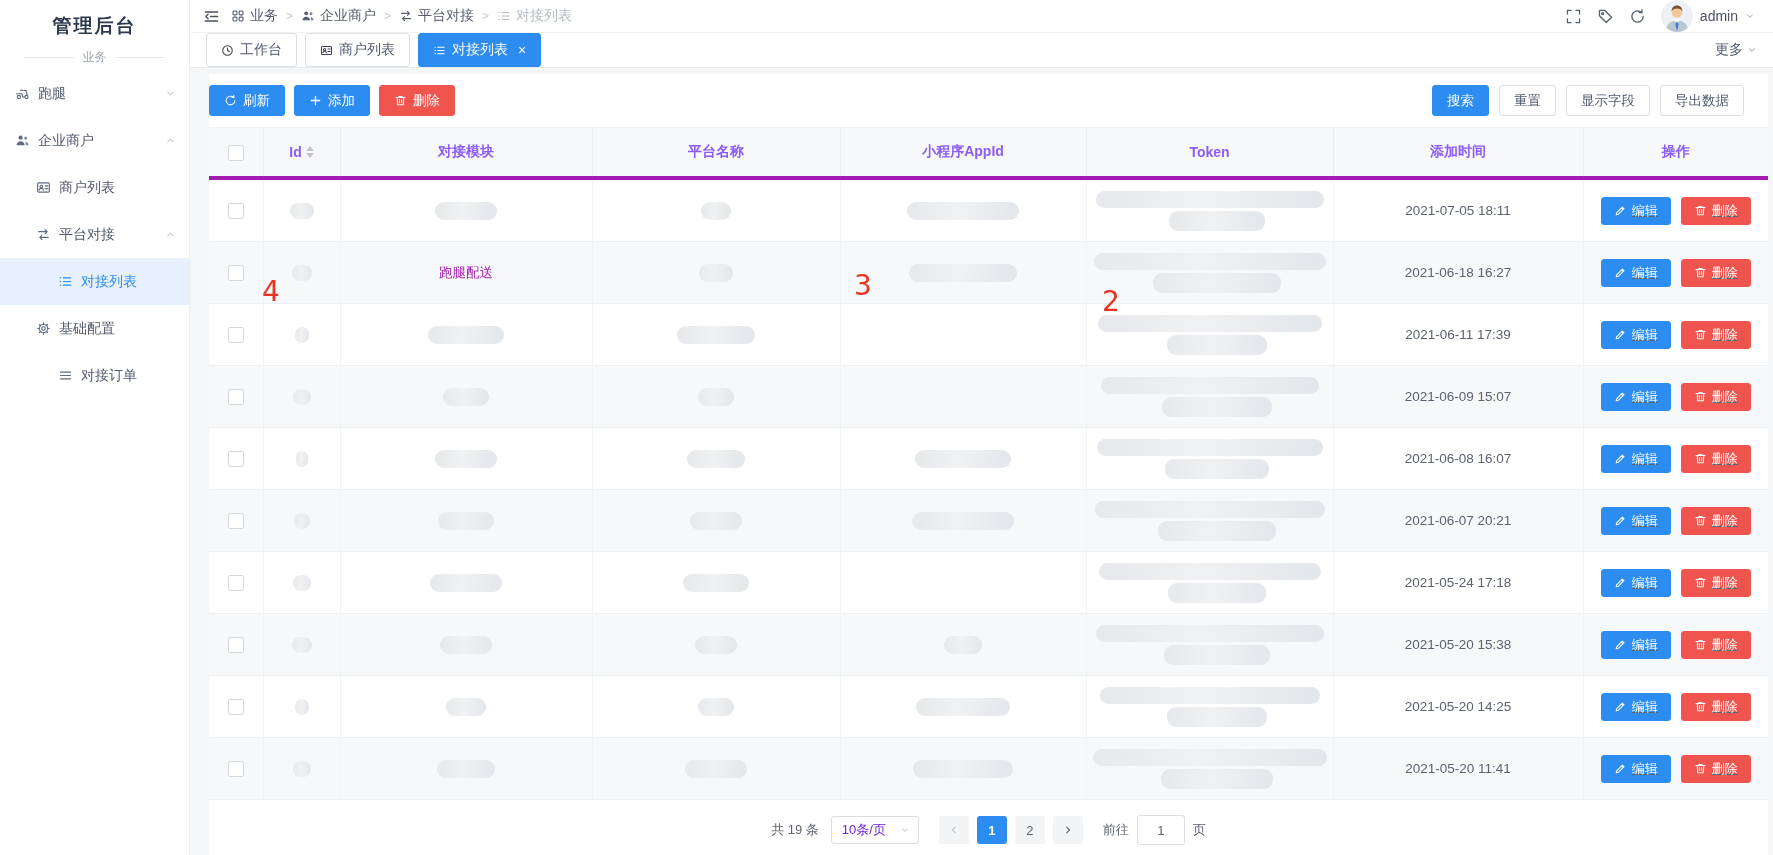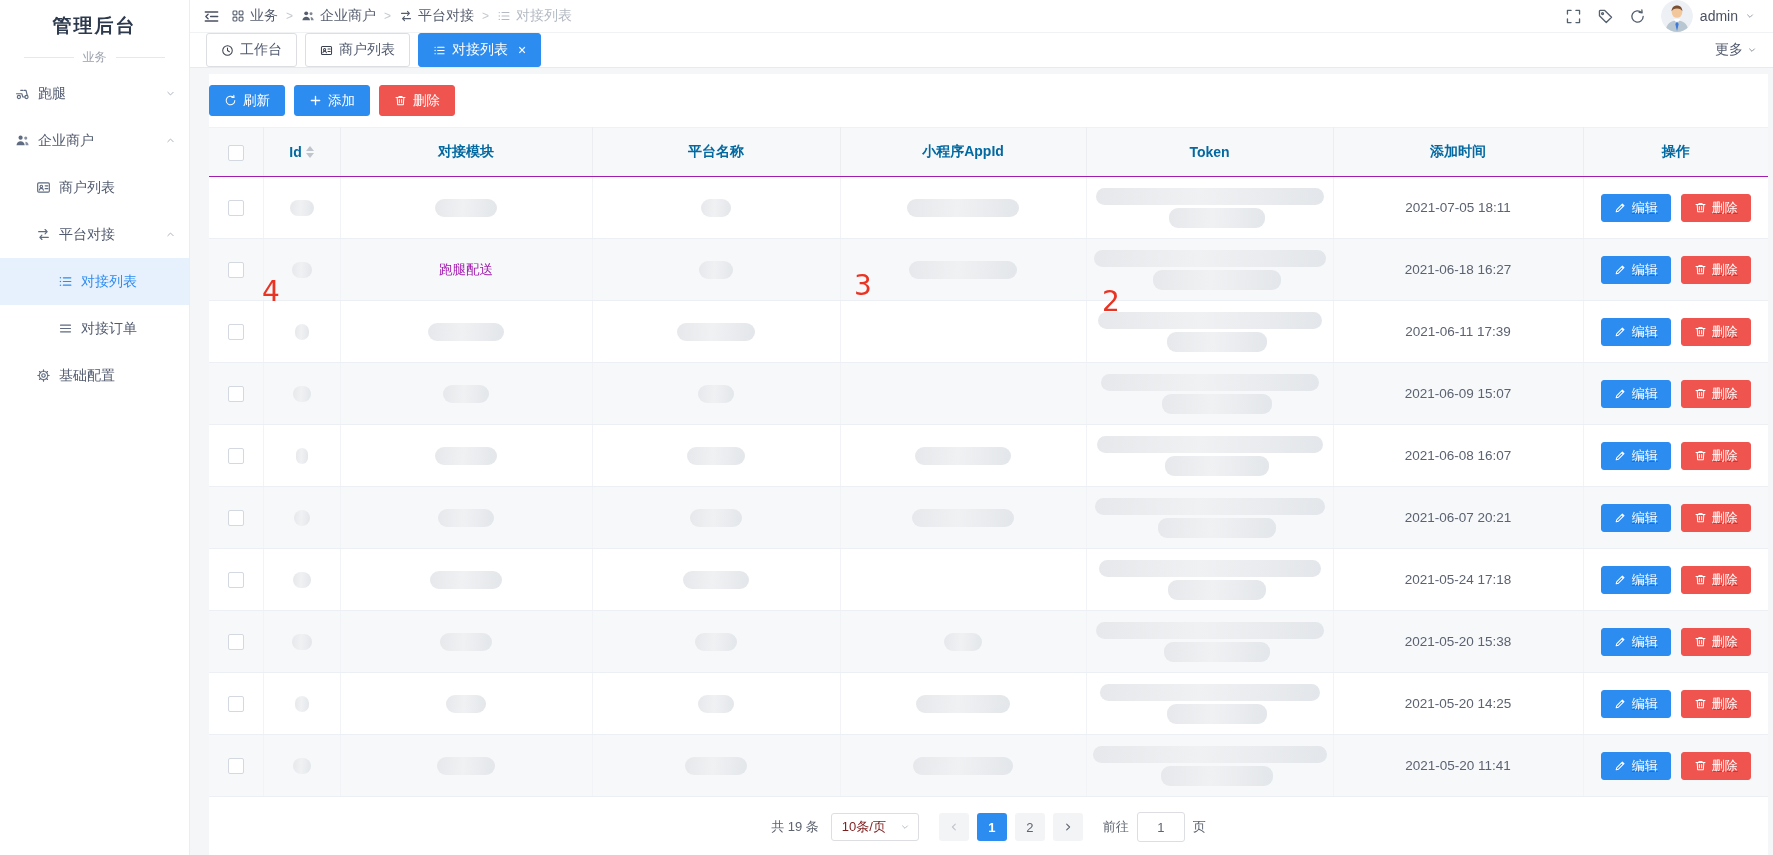--- a/index.html
+++ b/index.html
@@ -58,22 +58,22 @@
   .tl-right{margin-left:auto;display:flex;align-items:center;gap:10px;}
   .btn{display:inline-flex;align-items:center;justify-content:center;gap:6px;height:31px;padding:0 14px;
        border-radius:3px;font-size:13.5px;border:1px solid transparent;cursor:pointer;font-family:inherit;background:#fff;}
   .btn .ic{font-size:13px;display:inline-flex;}
   .btn.primary{background:var(--primary);border-color:var(--primary);color:#fff;}
   .btn.danger{background:var(--danger);border-color:var(--danger);color:#fff;}
   .btn.plain{border-color:#dcdee2;color:#515a6e;}
   .btn.mini{height:28px;padding:0 12px;font-size:13px;gap:5px;}
 
   table{width:100%;border-collapse:collapse;table-layout:fixed;}
-  thead th{background:#f7f8fa;height:46px;font-size:14px;color:#0369a1;font-weight:700;
-           border-bottom:1px solid #a21caf;border-right:1px solid #ebedf1;border-top:1px solid #f0f1f4;}
+  thead th{background:#f7f8fa;height:46px;font-size:14px;color:#8b5cf6;font-weight:700;
+           border-bottom:4px solid #a21caf;border-right:1px solid #ebedf1;border-top:1px solid #f0f1f4;}
   thead th:last-child{border-right:none;}
   tbody td{height:59px;border-bottom:1px solid #eceff3;border-right:1px solid #f1f3f6;
            text-align:center;font-size:13.5px;color:#5b6270;overflow:hidden;}
   tbody td:last-child{border-right:none;text-decoration:underline;}
   tr.stripe td{background:#f6f8fa;}
   .cb{display:inline-block;width:14px;height:14px;border:1px solid #d4d9e1;border-radius:2px;background:#fff;
       vertical-align:middle;cursor:pointer;}
   .sorthead{display:inline-flex;align-items:center;gap:4px;cursor:pointer;}
   .caret{display:inline-flex;flex-direction:column;gap:2px;}
   .caret i{width:0;height:0;border-left:4px solid transparent;border-right:4px solid transparent;display:block;}
@@ -81,21 +81,21 @@
   .caret .dn{border-top:5px solid #c0c4cc;}
   .blob{display:inline-block;border-radius:9px;vertical-align:middle;
         background:linear-gradient(93deg,#e6e8eb 0%,#f0f1f3 45%,#e3e6ea 100%);}
   .tokwrap{display:flex;flex-direction:column;align-items:center;gap:3px;padding:3px 0;}
   .tokwrap .blob:last-child{transform:translateX(7px);}
   .ops{display:flex;justify-content:center;align-items:center;gap:10px;}
 
   .pagebar{display:flex;justify-content:center;align-items:center;gap:12px;padding:15px 0 13px;
            font-size:13px;color:#5e6570;}
   .pselect{display:inline-flex;align-items:center;justify-content:space-between;width:88px;height:28px;
-           border:1px solid #dcdee2;border-radius:3px;padding:0 8px 0 10px;box-sizing:border-box;cursor:pointer;color:#7f1d1d;}
+           border:1px solid #dcdee2;border-radius:3px;padding:0 8px 0 10px;box-sizing:border-box;cursor:pointer;color:#6d28d9;}
   .pselect .ic{font-size:10px;color:#aeb4bd;display:inline-flex;}
   .pager{display:flex;align-items:center;gap:8px;margin:0 8px;}
   .pgbtn{width:30px;height:28px;border-radius:3px;background:#f3f4f6;display:inline-flex;align-items:center;
          justify-content:center;font-size:12px;color:#5e6570;cursor:pointer;}
   .pgbtn.disabled{color:#c0c4cc;}
   .pgnum{min-width:30px;height:28px;border-radius:3px;background:#f3f4f6;display:inline-flex;align-items:center;
          justify-content:center;font-size:13px;color:#5e6570;cursor:pointer;}
   .pgnum.active{background:var(--primary);color:#fff;font-weight:700;}
   .goto{display:inline-flex;align-items:center;gap:8px;}
   .goto input{width:42px;height:26px;border:1px solid #dcdee2;border-radius:3px;text-align:center;font-size:13px;
@@ -179,37 +179,37 @@
           <span class="ic" data-icon="list">
             <svg viewBox="0 0 18 18">
               <path d="M6.4 4.6h9M6.4 9h9M6.4 13.4h9"></path>
               <circle cx="2.9" cy="4.6" r=".9" style="fill:currentColor;stroke:none"></circle>
               <circle cx="2.9" cy="9" r=".9" style="fill:currentColor;stroke:none"></circle>
               <circle cx="2.9" cy="13.4" r=".9" style="fill:currentColor;stroke:none"></circle>
             </svg>
           </span>
           <span class="lb">对接列表</span>
         </div>
-        <div class="side-item lvl2">
-          <span class="ic" data-icon="list2">
-            <svg viewBox="0 0 18 18">
-              <path d="M3 5h12M3 9h12M3 13h12"></path>
-            </svg>
-          </span>
-          <span class="lb">对接订单</span>
-        </div>
         <div class="side-item lvl1">
           <span class="ic" data-icon="gear">
             <svg viewBox="0 0 18 18">
               <circle cx="9" cy="9" r="2.1"></circle>
               <circle cx="9" cy="9" r="5.1" style="opacity:.85"></circle>
               <path d="M9 2.2v1.9M9 13.9v1.9M2.2 9h1.9M13.9 9h1.9M4.2 4.2l1.3 1.3M12.5 12.5l1.3 1.3M13.8 4.2l-1.3 1.3M5.5 12.5l-1.3 1.3"></path>
             </svg>
           </span>
           <span class="lb">基础配置</span>
+        </div>
+        <div class="side-item lvl2">
+          <span class="ic" data-icon="list2">
+            <svg viewBox="0 0 18 18">
+              <path d="M3 5h12M3 9h12M3 13h12"></path>
+            </svg>
+          </span>
+          <span class="lb">对接订单</span>
         </div>
       </nav>
   </aside>
 
   <div class="main">
 
     <header class="topbar">
       <span class="fold" data-icon="menu-fold">
           <svg viewBox="0 0 18 18">
             <path d="M2.4 4.2h13.2M8 9h7.6M2.4 13.8h13.2M5.4 6.6L3 9l2.4 2.4"></path>
@@ -373,20 +373,34 @@
             </button>
             <button class="btn danger">
               <span class="ic" data-icon="trash">
                   <svg viewBox="0 0 18 18">
                     <path d="M2.8 5h12.4M6.8 5V3.4h4.4V5M4.4 5l.7 9.8h7.8L13.6 5M7.4 7.6v4.6M10.6 7.6v4.6"></path>
                   </svg>
                 </span>
               <span>删除</span>
             </button>
           </div>
+          <div class="tl-right">
+            <button class="btn primary">
+              <span>搜索</span>
+            </button>
+            <button class="btn plain">
+              <span>重置</span>
+            </button>
+            <button class="btn plain">
+              <span>显示字段</span>
+            </button>
+            <button class="btn plain">
+              <span>导出数据</span>
+            </button>
+          </div>
         </div>
 
         <table>
           <colgroup>
               <col style="width: 54px;">
               <col style="width: 77px;">
               <col style="width: 252px;">
               <col style="width: 248px;">
               <col style="width: 246px;">
               <col style="width: 247px;">

